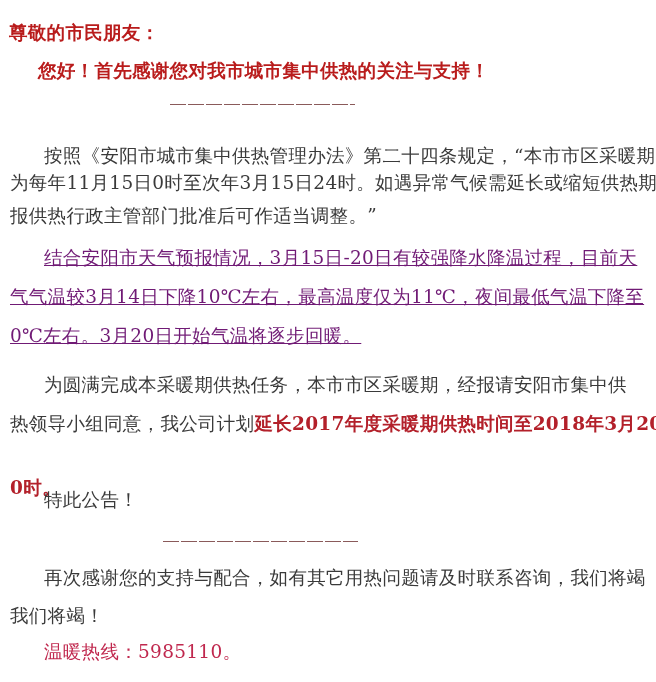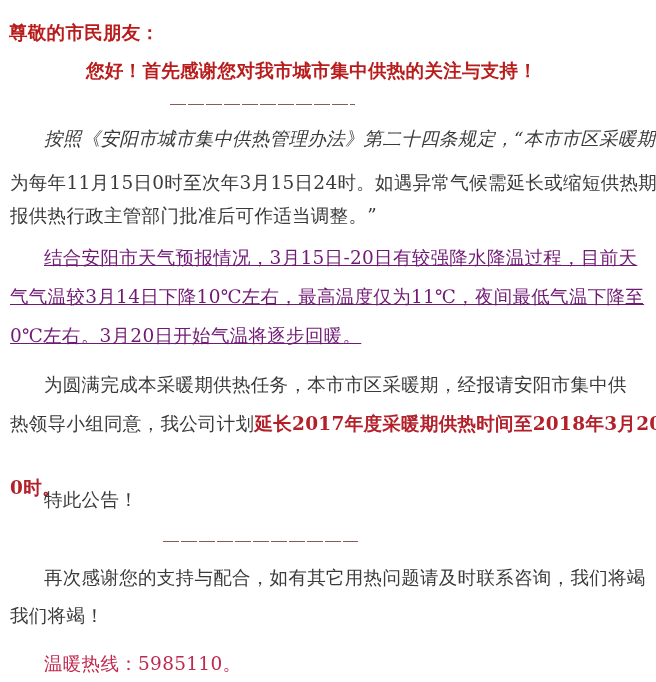--- a/index.html
+++ b/index.html
@@ -9,37 +9,37 @@
       color: #3a3a3a;
     }
     .line {
       position: absolute; left: 10px; white-space: nowrap;
       font-size: 18.5px; line-height: 24px; letter-spacing: 0.3px;
     }
     .indent { left: 44px; }
     .blue { color: #b91c1c; font-weight: bold; }
     .red { color: #701a75; text-decoration: underline; }
     .redbold { color: #b3202a; font-weight: bold; }
-    .hot { color: #c0284e; margin-top: 12px; }
+    .hot { color: #c0284e; }
     .divider {
       position: absolute; height: 1px;
       background: repeating-linear-gradient(90deg, #8a5a5a 0 16px, #ffffff 16px 18px);
     }
   </style>
 </head>
 <body>
 
 <div>
 
   <div class="line blue" style="top:21px; left:9px;">尊敬的市民朋友：</div>
-  <div class="line blue" style="top:59px; left:38px;margin-left:48px;">您好！首先感谢您对我市城市集中供热的关注与支持！</div>
+  <div class="line blue" style="top:59px; left:38px;">您好！首先感谢您对我市城市集中供热的关注与支持！</div>
 
   <div class="divider" style="top:104px; left:170px; width:185px;"></div>
 
-  <div class="line indent" style="top:127px;font-style:italic;">按照《安阳市城市集中供热管理办法》第二十四条规定，“本市市区采暖期</div>
+  <div class="line indent" style="top:144px;">按照《安阳市城市集中供热管理办法》第二十四条规定，“本市市区采暖期</div>
   <div class="line" style="top:171px;">为每年11月15日0时至次年3月15日24时。如遇异常气候需延长或缩短供热期限，</div>
   <div class="line" style="top:204px;">报供热行政主管部门批准后可作适当调整。”</div>
 
   <div class="line indent red" style="top:246px;">结合安阳市天气预报情况，3月15日-20日有较强降水降温过程，目前天</div>
   <div class="line red" style="top:285px;">气气温较3月14日下降10℃左右，最高温度仅为11℃，夜间最低气温下降至</div>
   <div class="line red" style="top:324px;">0℃左右。3月20日开始气温将逐步回暖。</div>
 
   <div class="line indent" style="top:373px;">为圆满完成本采暖期供热任务，本市市区采暖期，经报请安阳市集中供</div>
   <div class="line" style="top:412px;">
     <span>热领导小组同意，我公司计划</span><span class="redbold">延长2017年度采暖期供热时间至2018年3月20日</span>

